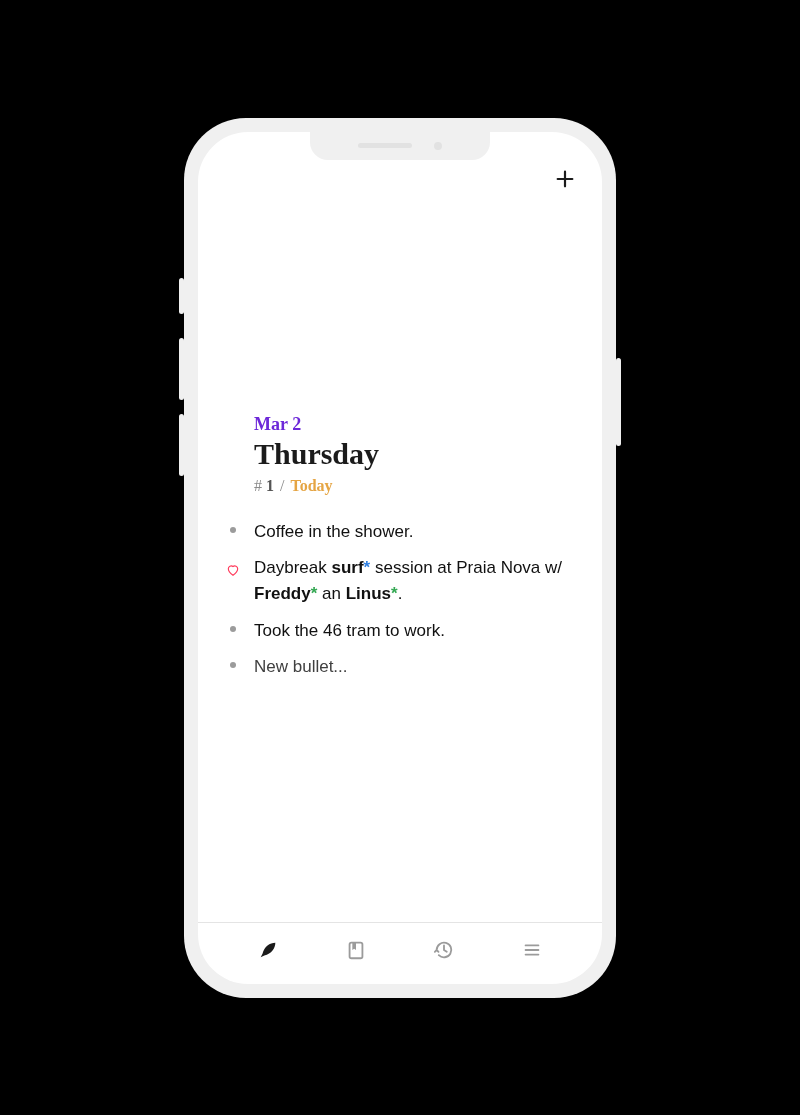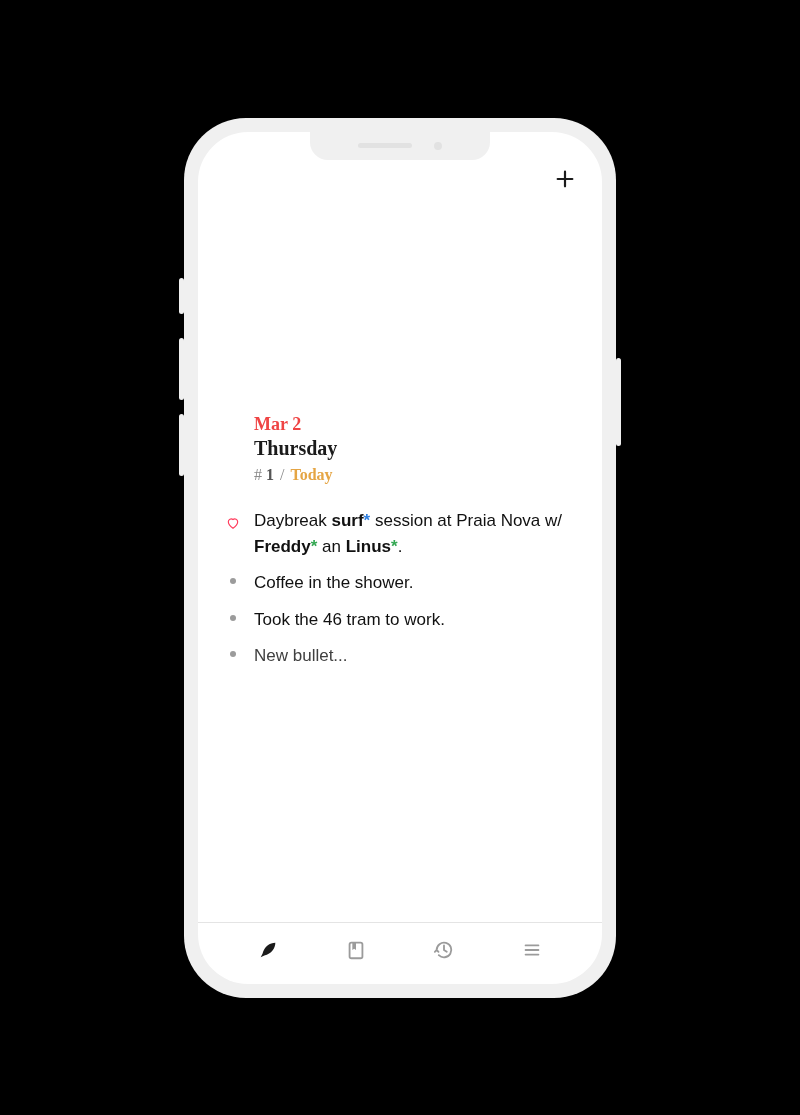--- a/index.html
+++ b/index.html
@@ -53,22 +53,22 @@
       display: flex; justify-content: flex-end; align-items: flex-end;
       padding: 0 26px 0 26px;
     }
     .plus svg { width: 22px; height: 22px; }
     .content {
       flex: 1;
       padding: 0 26px;
       padding-top: 220px;
     }
     .header-block { padding-left: 30px; margin-bottom: 24px; }
-    .date-small { font-family: Georgia, 'Times New Roman', serif; font-weight: 700; font-size: 18px; color: #ef4444; }
-    .day-name { font-family: Georgia, 'Times New Roman', serif; font-weight: 700; font-size: 20px; color: #1b1b1b; margin-top: 2px; }
+    .date-small { font-family: Georgia, 'Times New Roman', serif; font-weight: 700; font-size: 18px; color: #6d28d9; }
+    .day-name { font-family: Georgia, 'Times New Roman', serif; font-weight: 700; font-size: 30px; color: #1b1b1b; margin-top: 2px; }
     .meta-row { font-family: Georgia, 'Times New Roman', serif; font-size: 16px; margin-top: 6px; color: #8b8b8b; }
     .meta-hash { color: #8b8b8b; }
     .meta-num { color: #555; font-weight: 600; }
     .meta-sep { color: #8b8b8b; margin: 0 2px; }
     .meta-today { color: #e5a544; font-weight: 600; }
     .bullets { font-size: 17px; color: #111; line-height: 1.55; }
     .bullet-row { display: flex; gap: 12px; margin-bottom: 10px; }
     .b-marker { width: 18px; flex: none; display: flex; justify-content: center; padding-top: 4px; }
     .b-dot { width: 6px; height: 6px; background: #9b9b9b; border-radius: 50%; margin-top: 4px; }
     .b-heart svg { width: 14px; height: 14px; }
@@ -118,31 +118,31 @@
           <span class="meta-num">1</span>
           <span class="meta-sep">/</span>
           <span class="meta-today">Today</span>
         </div>
       </div>
 
       <div class="bullets" id="bullet-list">
 
       <div class="bullet-row">
             <div class="b-marker">
+              <span class="b-dot"></span>
+            </div>
+            <div class="b-text"><span>Coffee in the shower.</span></div>
+          </div>
+          <div class="bullet-row">
+            <div class="b-marker">
               <span class="b-heart"><svg viewBox="0 0 24 24">
                   <path d="M12 21s-8-5.3-8-11a5 5 0 0 1 8-4 5 5 0 0 1 8 4c0 5.7-8 11-8 11z" fill="none" stroke="#ff3b5c" stroke-width="2"></path>
                 </svg></span>
             </div>
             <div class="b-text"><span>Daybreak </span><span style="font-weight: 700;">surf</span><span class="tag-blue">*</span><span> session at Praia Nova w/ </span><span style="font-weight: 700;">Freddy</span><span class="tag-green">*</span><span> an </span><span style="font-weight: 700;">Linus</span><span class="tag-green">*</span><span>.</span></div>
-          </div>
-          <div class="bullet-row">
-            <div class="b-marker">
-              <span class="b-dot"></span>
-            </div>
-            <div class="b-text"><span>Coffee in the shower.</span></div>
           </div>
           <div class="bullet-row">
             <div class="b-marker">
               <span class="b-dot"></span>
             </div>
             <div class="b-text"><span>Took the 46 tram to work.</span></div>
           </div>
           <div class="bullet-row">
             <div class="b-marker">
               <span class="b-dot"></span>

